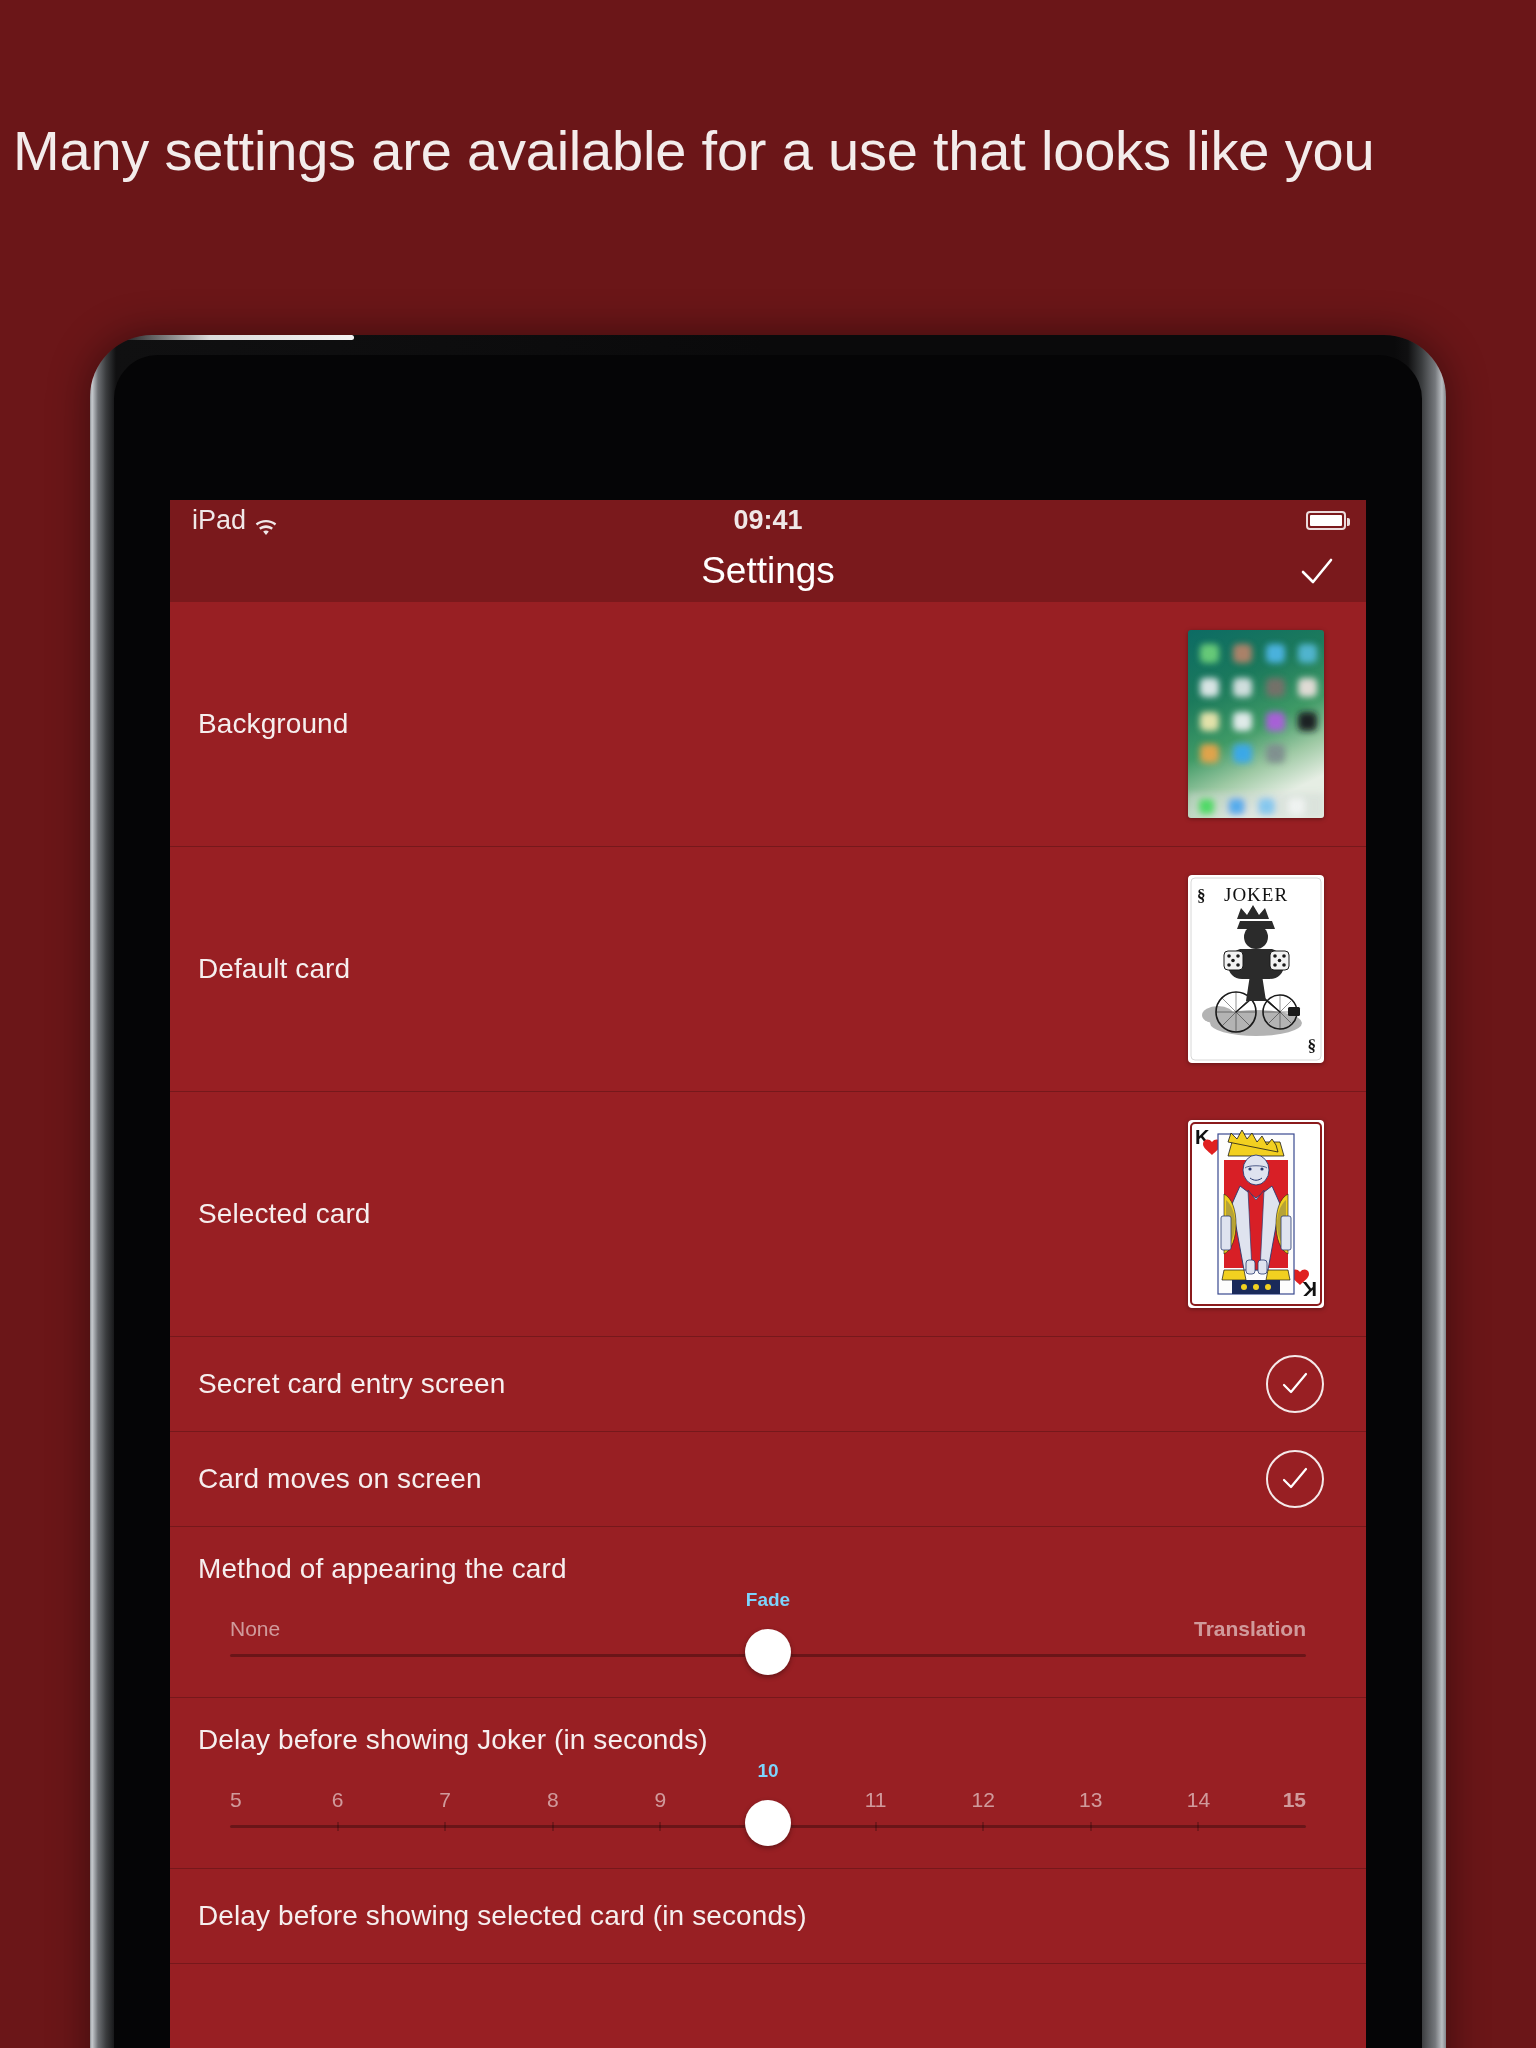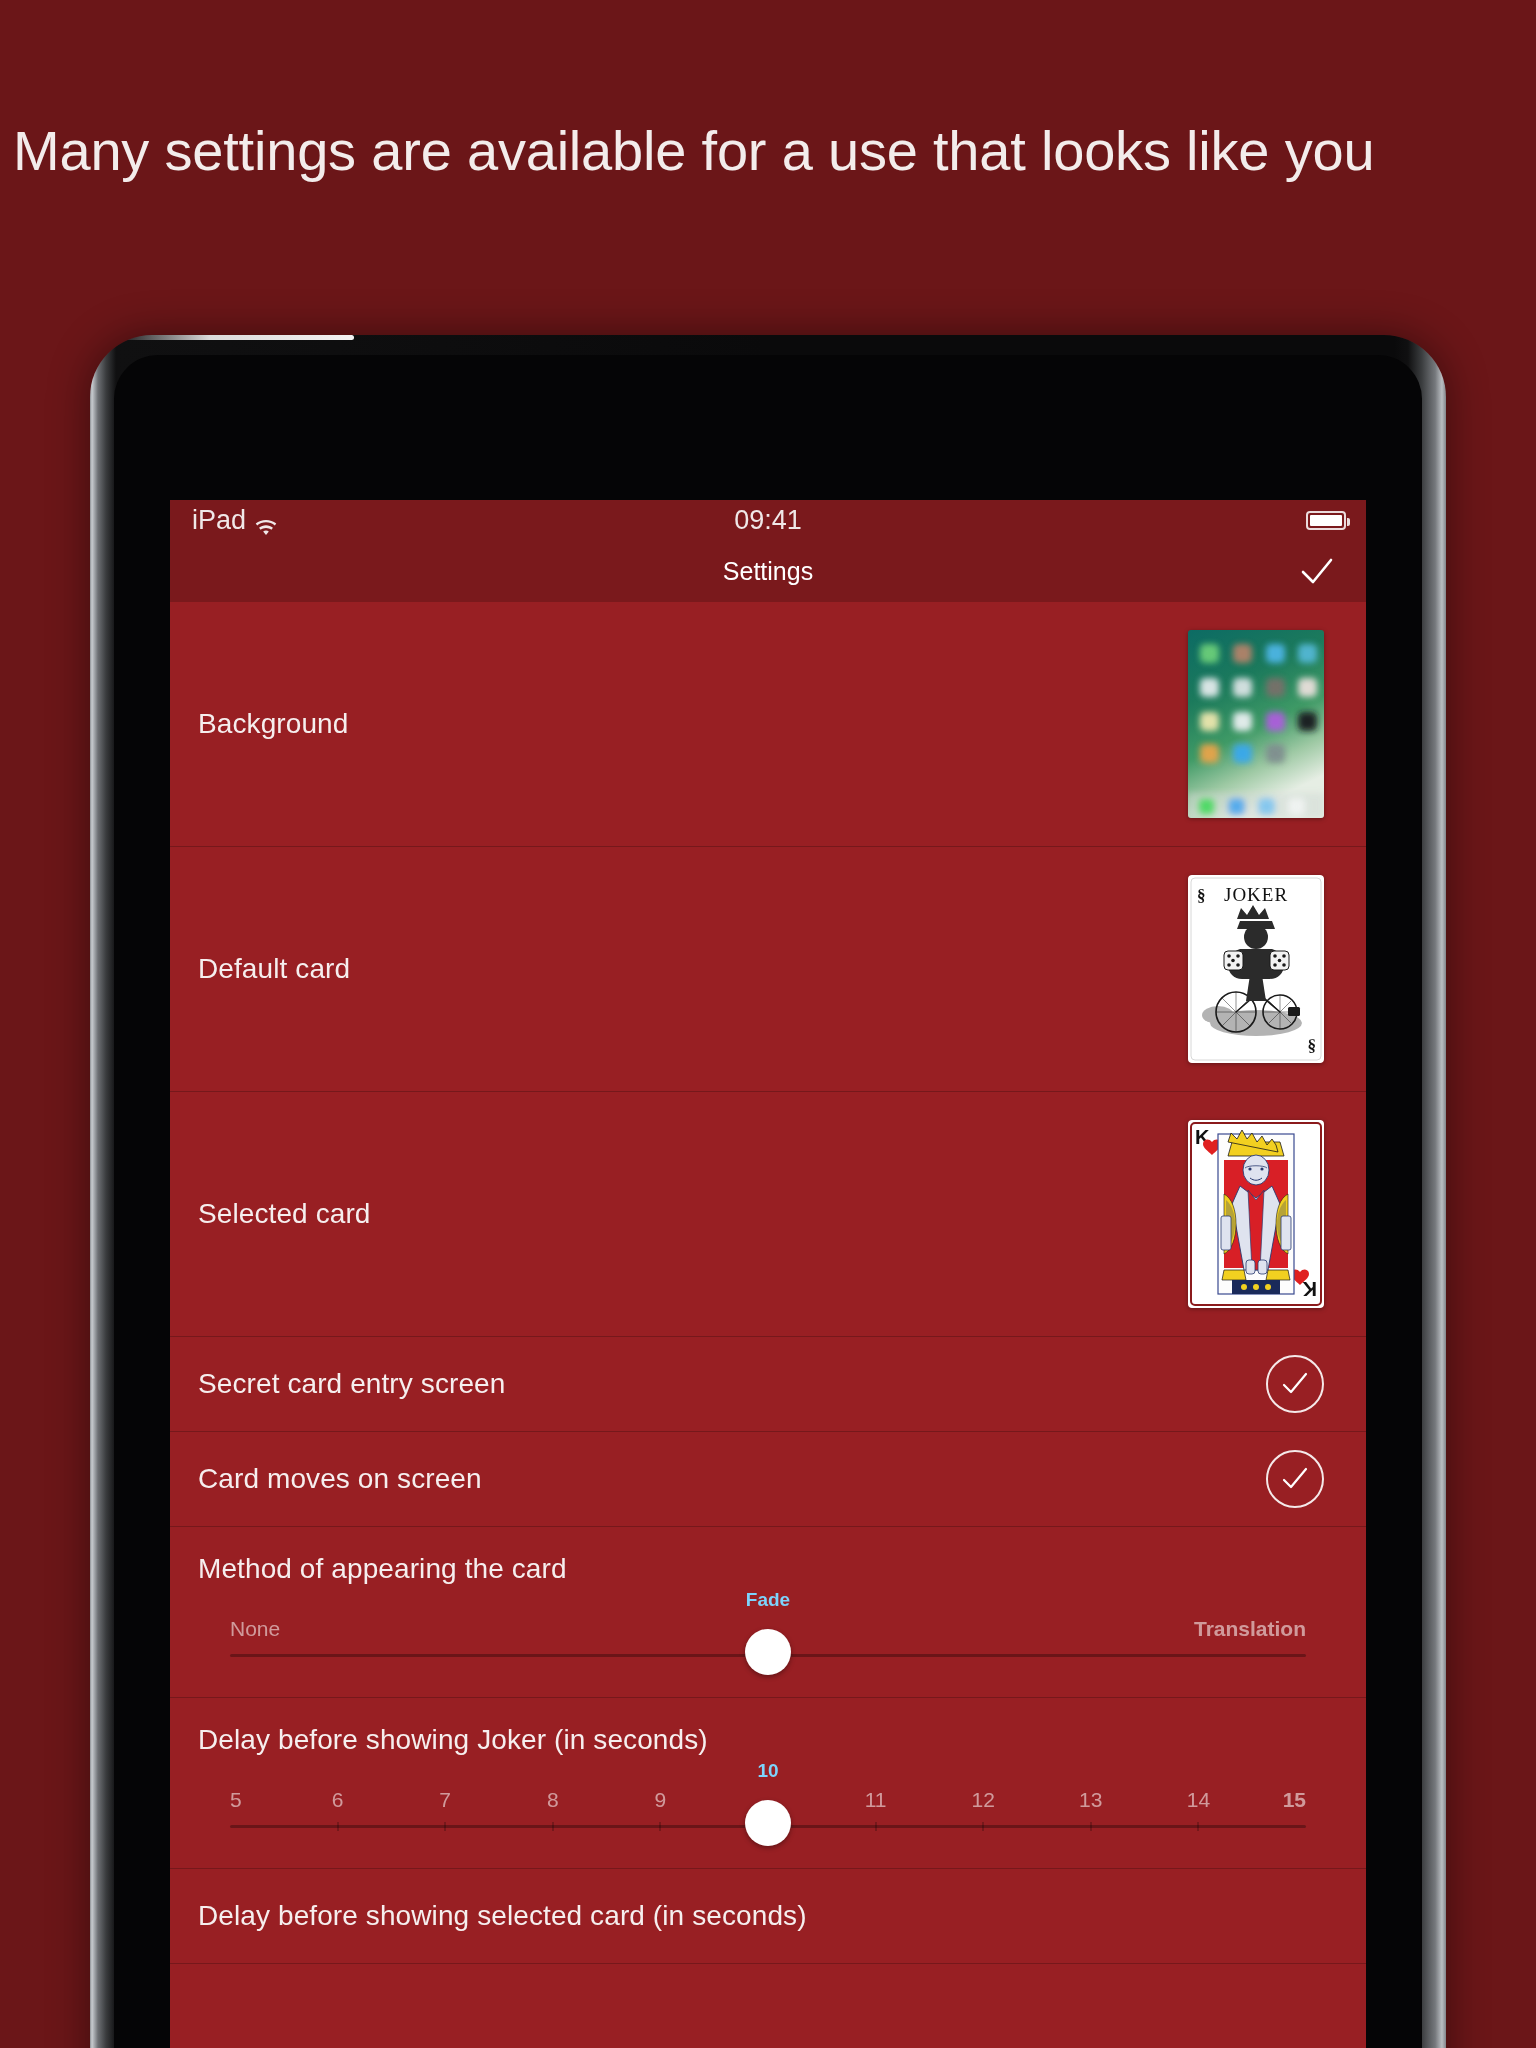--- a/index.html
+++ b/index.html
@@ -63,39 +63,39 @@
   }
 
   
   .statusbar {
     position:relative; height:40px;
     background:#7a191c;
     display:flex; align-items:center;
     color:#f0e8e8; font-size:27px;
   }
   .sb-left { position:absolute; left:22px; display:flex; align-items:center; gap:9px; }
-  .sb-center { position:absolute; left:0; width:100%; text-align:center; font-weight:400; }
+  .sb-center { position:absolute; left:0; width:100%; text-align:center; font-weight:700; }
   .sb-right { position:absolute; right:20px; display:flex; align-items:center; }
   .wifi { display:inline-block; width:22px; height:16px; position:relative; }
   .battery {
     width:40px; height:19px; border:2px solid rgba(255,255,255,.85);
     border-radius:4px; position:relative; padding:2px;
   }
   .battery:after {
     content:""; position:absolute; right:-6px; top:5px;
     width:3px; height:8px; background:rgba(255,255,255,.85); border-radius:0 2px 2px 0;
   }
   .battery i { display:block; width:100%; height:100%; background:#fff; border-radius:1px; }
 
   
   .navbar {
     position:relative; height:62px; background:#7a191c;
     display:flex; align-items:center; justify-content:center;
   }
-  .nav-title { color:#fff; font-size:25px; font-weight:400; }
+  .nav-title { color:#fff; font-size:37px; font-weight:400; }
   .nav-done {
     position:absolute; right:30px; top:50%; transform:translateY(-50%);
     width:38px; height:38px;
   }
 
   
   .rows { background:#981f23; }
   .row {
     position:relative;
     border-bottom:1px solid rgba(0,0,0,.22);

